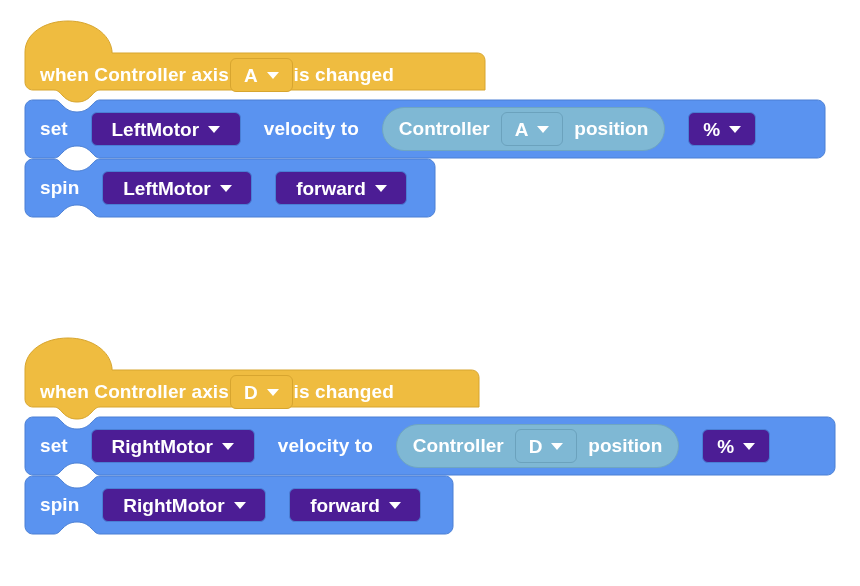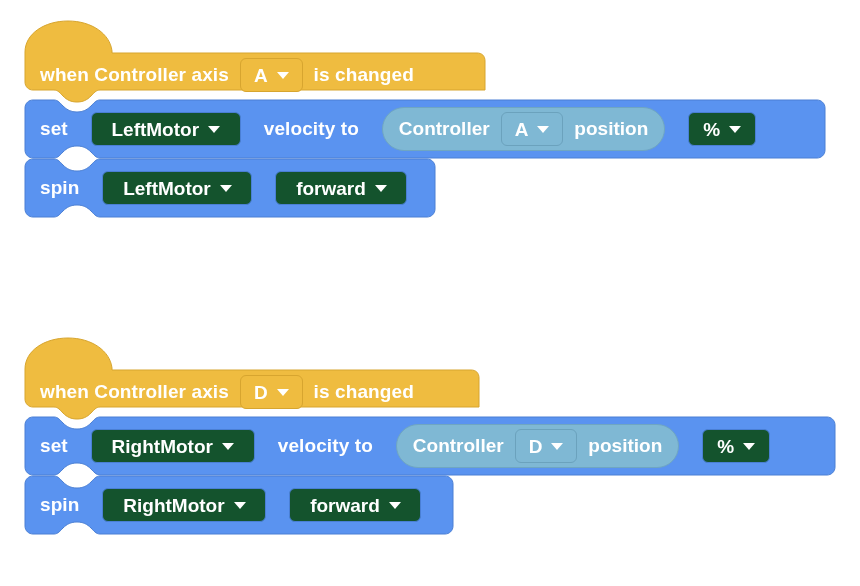--- a/index.html
+++ b/index.html
@@ -50,21 +50,21 @@
     height: 100%;
     pointer-events: none;
   }
   .hat-content {
     position: absolute;
     left: 16px;
     top: 33px;
     height: 44px;
     display: flex;
     align-items: center;
-    gap: 11px;
+    gap: 1px;
   }
 
   
   .stack-wrap {
     position: relative;
   }
   .stack-bg {
     position: absolute;
     left: 0; top: 0;
     width: 100%;
@@ -91,21 +91,21 @@
     padding: 0 13px;
     border-radius: 6px;
     box-sizing: border-box;
     cursor: pointer;
   }
   .dropdown.on-yellow {
     background: #efbc40;
     border: 1px solid #d7a52f;
   }
   .dropdown.on-blue {
-    background: #14532d;
+    background: #4c1d95;
     border: 1px solid #4a7fd4;
   }
   .dropdown.on-teal {
     background: #7fb8d4;
     border: 1px solid #6ba2bd;
   }
   .dropdown .dd-text {
     color: #ffffff;
     font-size: 19px;
     font-weight: bold;

